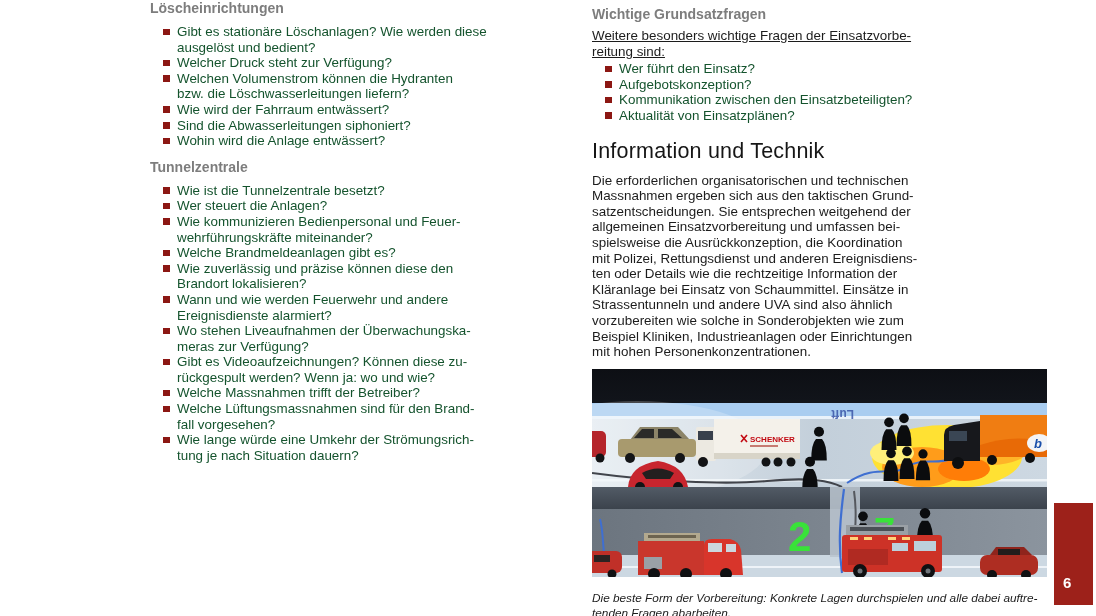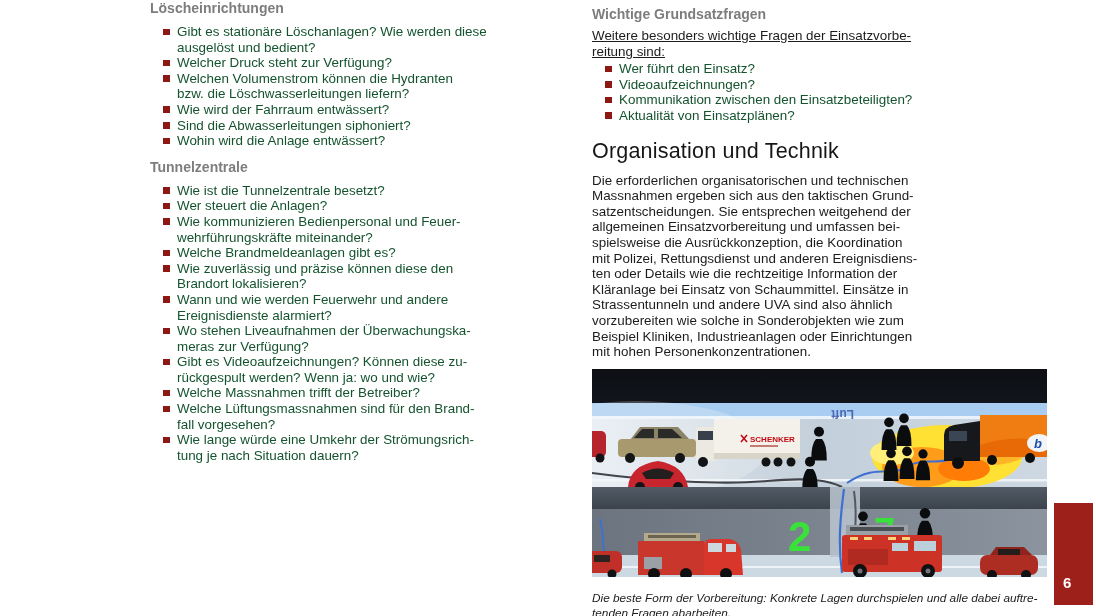--- a/index.html
+++ b/index.html
@@ -88,26 +88,26 @@
 tung je nach Situation dauern?</li>
   </ul>
 </div>
 
 <div class="col col-right">
   <div class="section-title">Wichtige Grundsatzfragen</div>
   <p class="intro">Weitere besonders wichtige Fragen der Einsatzvorbe-
 reitung sind:</p>
   <ul class="qlist tight">
     <li class="q">Wer führt den Einsatz?</li>
-    <li class="q">Videoaufzeichnungen?</li>
+    <li class="q">Aufgebotskonzeption?</li>
     <li class="q">Kommunikation zwischen den Einsatzbeteiligten?</li>
     <li class="q">Aktualität von Einsatzplänen?</li>
   </ul>
 
-  <h2 class="main-heading">Organisation und Technik</h2>
+  <h2 class="main-heading">Information und Technik</h2>
   <p class="bodytext">Die erforderlichen organisatorischen und technischen
 Massnahmen ergeben sich aus den taktischen Grund-
 satzentscheidungen. Sie entsprechen weitgehend der
 allgemeinen Einsatzvorbereitung und umfassen bei-
 spielsweise die Ausrückkonzeption, die Koordination
 mit Polizei, Rettungsdienst und anderen Ereignisdiens-
 ten oder Details wie die rechtzeitige Information der
 Kläranlage bei Einsatz von Schaummittel. Einsätze in
 Strassentunneln und andere UVA sind also ähnlich
 vorzubereiten wie solche in Sonderobjekten wie zum

